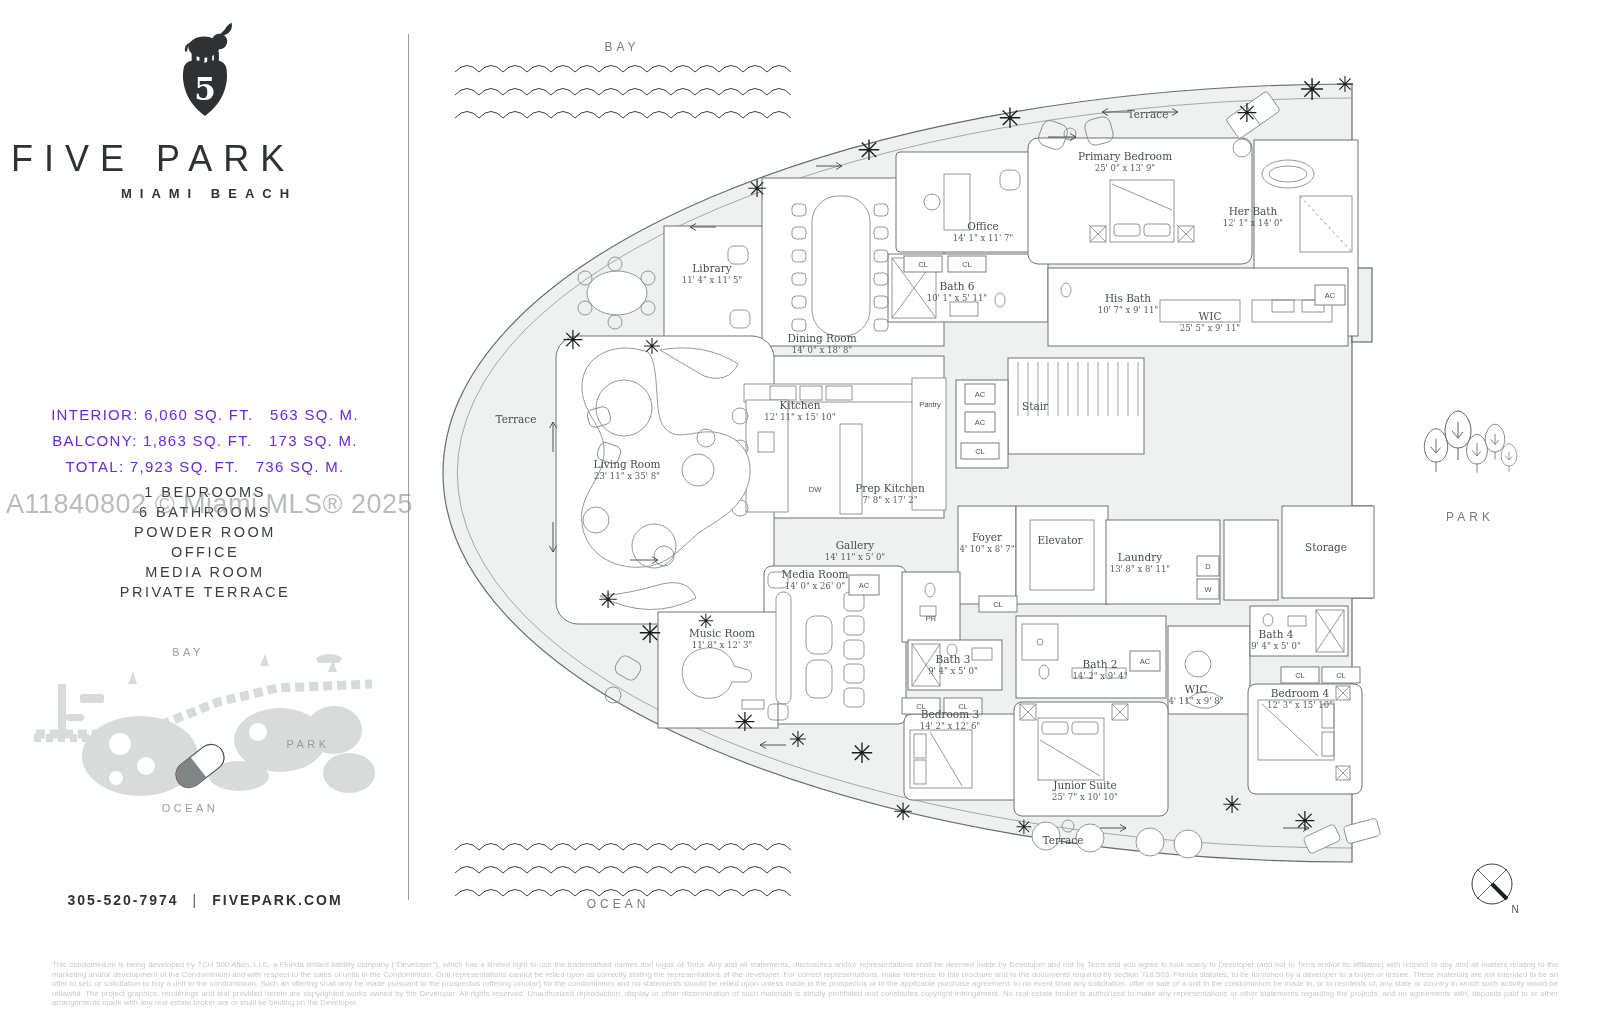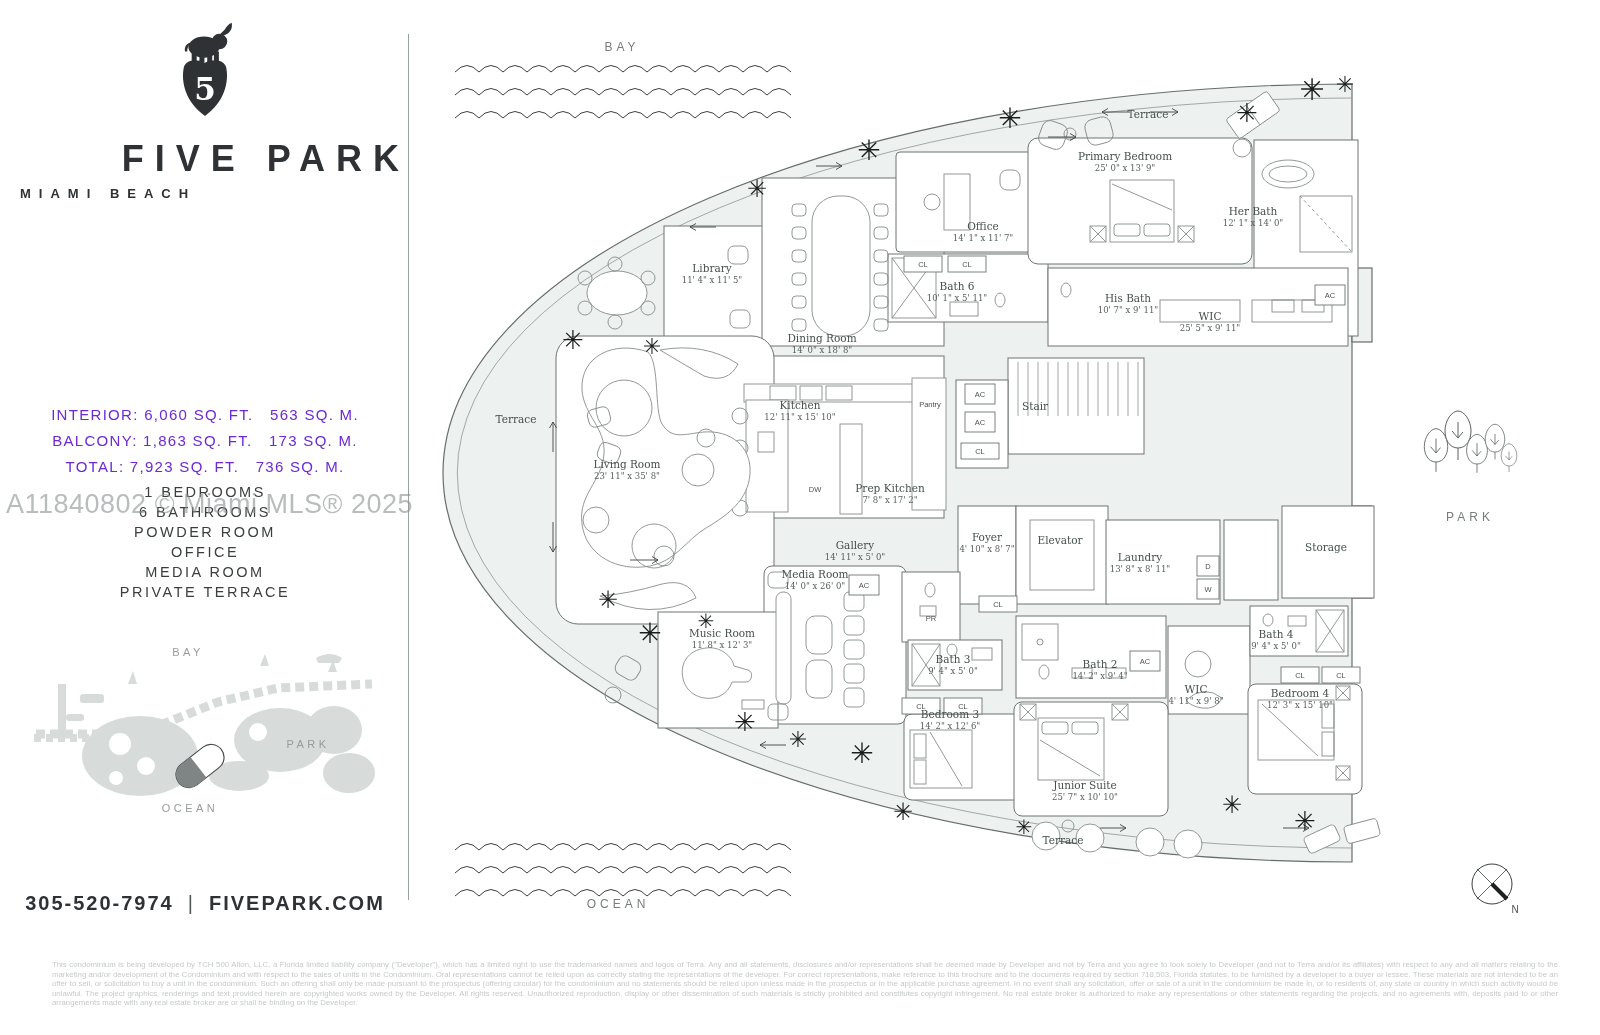--- a/index.html
+++ b/index.html
@@ -1,35 +1,35 @@
 <!DOCTYPE html>
 <html><head>
 <meta charset="utf-8">
 <style>
   html,body{margin:0;padding:0;background:#fff;}
   .page{position:relative;width:1600px;height:1035px;background:#fff;overflow:hidden;
         font-family:"Liberation Sans",sans-serif;}
   
   .panel{position:absolute;left:0;top:0;width:410px;height:1035px;}
   .logo-svg{position:absolute;left:155px;top:20px;width:100px;height:112px;}
-  .brand{position:absolute;left:0;top:138px;width:410px;text-align:right;
-         font-size:36px;font-weight:700;letter-spacing:11px;padding-left:11px;box-sizing:border-box;
+  .brand{position:absolute;left:0;top:138px;width:410px;text-align:left;
+         font-size:36px;font-weight:400;letter-spacing:11px;padding-left:11px;box-sizing:border-box;
          color:#2f3235;}
-  .brand-sub{position:absolute;left:0;top:186px;width:410px;
+  .brand-sub{position:absolute;left:0;top:186px;width:410px;text-align:center;
          font-size:13px;font-weight:700;letter-spacing:8px;padding-left:8px;box-sizing:border-box;
-         color:#2f3235;margin-left:12px;}
+         color:#2f3235;}
   .unit-title{position:absolute;left:0;top:352px;width:410px;margin:0;text-align:center;
          font-family:"DejaVu Serif",serif;font-weight:500;font-size:33px;color:#1f2323;letter-spacing:1px;}
   .stats{position:absolute;left:0;top:402px;width:410px;text-align:center;
          font-size:15px;letter-spacing:1.3px;color:#6d28d9;line-height:26px;}
   .features{position:absolute;left:0;top:482px;width:410px;text-align:center;
          font-size:14.5px;letter-spacing:2.5px;color:#3a3e3f;line-height:20px;}
   .sitemap{position:absolute;left:28px;top:636px;width:352px;height:188px;}
   .contact{position:absolute;left:0;top:892px;width:410px;text-align:center;
-         font-size:20px;font-weight:700;letter-spacing:2px;color:#2f3235;}
+         font-size:14px;font-weight:700;letter-spacing:2px;color:#2f3235;}
   .contact .sep{margin:0 14px;font-weight:400;color:#55595a;}
   .divider{position:absolute;left:408px;top:34px;width:1px;height:866px;background:#9aa09f;}
   .watermark{position:absolute;left:6px;top:489px;font-size:27px;letter-spacing:0.5px;
          color:#8f9494;opacity:0.62;white-space:nowrap;z-index:6;}
   .disclaimer{position:absolute;left:48px;right:38px;top:956px;margin:4px;
          font-size:7.8px;line-height:9.6px;color:#c7c9c9;text-align:justify;}
   
   .plan{position:absolute;left:0;top:0;width:1600px;height:1035px;}
   .shell{fill:#edf1f0;stroke:#676d6c;stroke-width:1.2;}
   .innerline{fill:none;stroke:#8f9594;stroke-width:0.8;}

